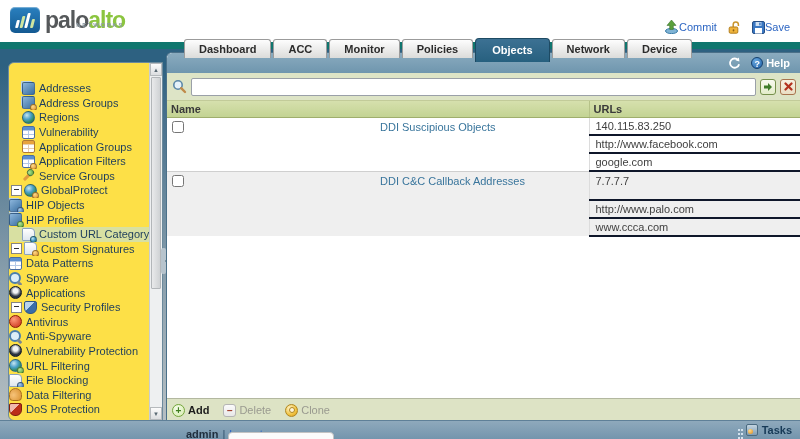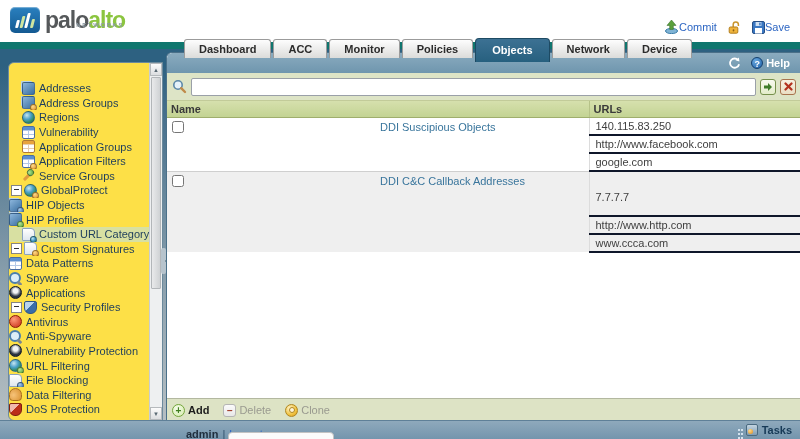--- a/index.html
+++ b/index.html
@@ -124,21 +124,21 @@
   table.urltbl{width:100%;border-collapse:collapse;font-size:11px;table-layout:fixed;}
   .urltbl th{background:linear-gradient(#d6e0ad,#c3d393);border-bottom:1px solid #9fae6d;border-right:1px solid #b6c288;
              text-align:left;font-weight:bold;color:#3a3a3a;height:16px;padding:0 4px;}
   .urltbl th:last-child{border-right:none;}
   .cb-cell{width:20px;vertical-align:top;padding:3px 0 0 5px;}
   .cb-cell input{width:12px;height:12px;margin:0;}
   .name-cell{width:106px;vertical-align:top;padding:3px 4px 0 2px;color:#39759c;border-right:1px solid #dcdcdc;cursor:pointer;}
   .url-cell{height:16px;padding:0 6px;color:#404040;border-bottom:2px solid #0f172a;}
   tr.group-start td{border-top:1px solid #cfcfcf;}
   tr.shaded td{background:#efefef;}
-  tr.shaded.group-start td.url-cell{height:24px;vertical-align:top;padding-top:19px;margin-top:16px;}
+  tr.shaded.group-start td.url-cell{height:24px;vertical-align:top;padding-top:3px;margin-top:16px;}
 
   
   .actionbar{height:22px;flex:none;background:#dde3c5;border-top:1px solid #b3b8a0;
              display:flex;align-items:center;gap:14px;padding-left:5px;}
   .act{display:flex;align-items:center;gap:3px;cursor:pointer;color:#9a9a90;}
   .act.enabled{color:#1c1c1c;font-weight:bold;}
   .act-ic{width:13px;height:13px;border-radius:7px;box-sizing:border-box;display:flex;align-items:center;
           justify-content:center;font-weight:bold;font-size:10px;line-height:11px;}
   .add-ic{background:radial-gradient(circle at 35% 30%,#f4fbe8,#d6ecae);border:1px solid #74a53c;color:#3f7d1f;}
   .del-ic{background:linear-gradient(#fbfbfb,#e8e8e8);border:1px solid #b5b5b5;border-radius:3px;color:#a33d2a;}
@@ -382,21 +382,21 @@
             </tr>
             <tr>
               <td class="url-cell">google.com</td>
             </tr>
             <tr class="shaded group-start">
               <td class="cb-cell" rowspan="3"><input type="checkbox" style=""></td>
               <td class="name-cell" rowspan="3">DDI C&amp;C Callback Addresses</td>
               <td class="url-cell">7.7.7.7</td>
             </tr>
             <tr class="shaded">
-              <td class="url-cell">http://www.http.com</td>
+              <td class="url-cell">http://www.palo.com</td>
             </tr>
             <tr class="shaded">
               <td class="url-cell">www.ccca.com</td>
             </tr>
           </tbody>
       </table>
     </div>
 
     <div class="actionbar">
       <span class="act enabled">

